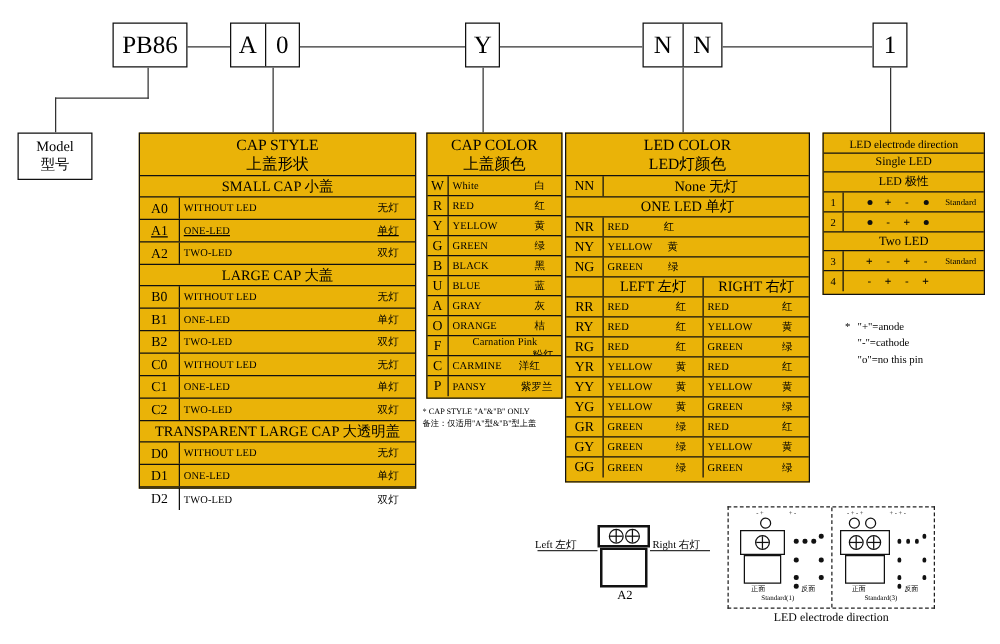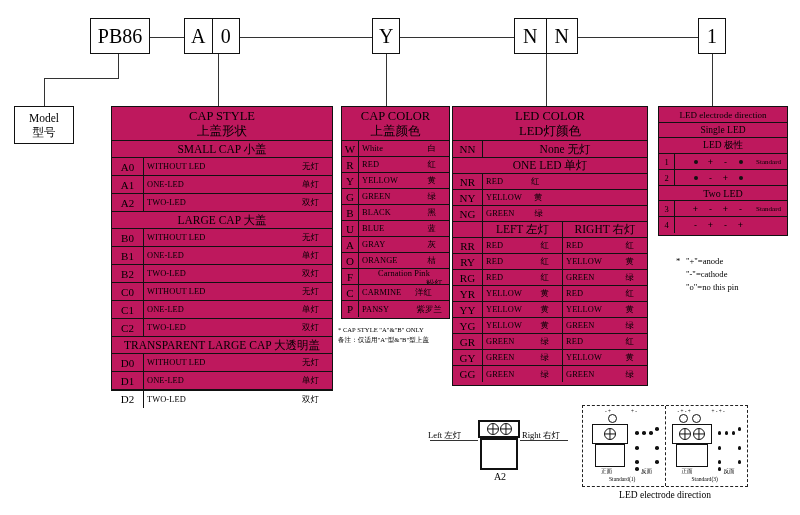--- a/index.html
+++ b/index.html
@@ -51,21 +51,21 @@
     z-index: 1;
   }
   .lnh { height: 1.2px; }
   .lnv { width: 1.2px; }
 
   
   .tbl {
     position: absolute;
     border: 1.3px solid #111;
     box-sizing: border-box;
-    background: #be185d;
+    background: #eab308;
     z-index: 3;
   }
   .trow {
     display: flex;
     border-bottom: 1.1px solid #111;
     box-sizing: border-box;
   }
   .trow:last-child { border-bottom: none; }
   .tcell {
     box-sizing: border-box;
@@ -314,21 +314,21 @@
     <div class="trow" style="height:17px;">
       <div class="tcell subhdr" style="width:100%;">SMALL CAP 小盖</div>
     </div>
     <div class="trow" style="height:18px;">
       <div class="tcell keycell bd" style="width:32px;">A0</div>
       <div class="tcell valcell" style="width:188px;">
         <span class="en">WITHOUT LED</span>
         <span class="cn">无灯</span>
       </div>
     </div>
-    <div class="trow" style="height:18px;">
+    <div class="trow" style="height:18px;text-decoration:underline;">
       <div class="tcell keycell bd" style="width:32px;">A1</div>
       <div class="tcell valcell" style="width:188px;">
         <span class="en">ONE-LED</span>
         <span class="cn">单灯</span>
       </div>
     </div>
     <div class="trow" style="height:18px;">
       <div class="tcell keycell bd" style="width:32px;">A2</div>
       <div class="tcell valcell" style="width:188px;">
         <span class="en">TWO-LED</span>

